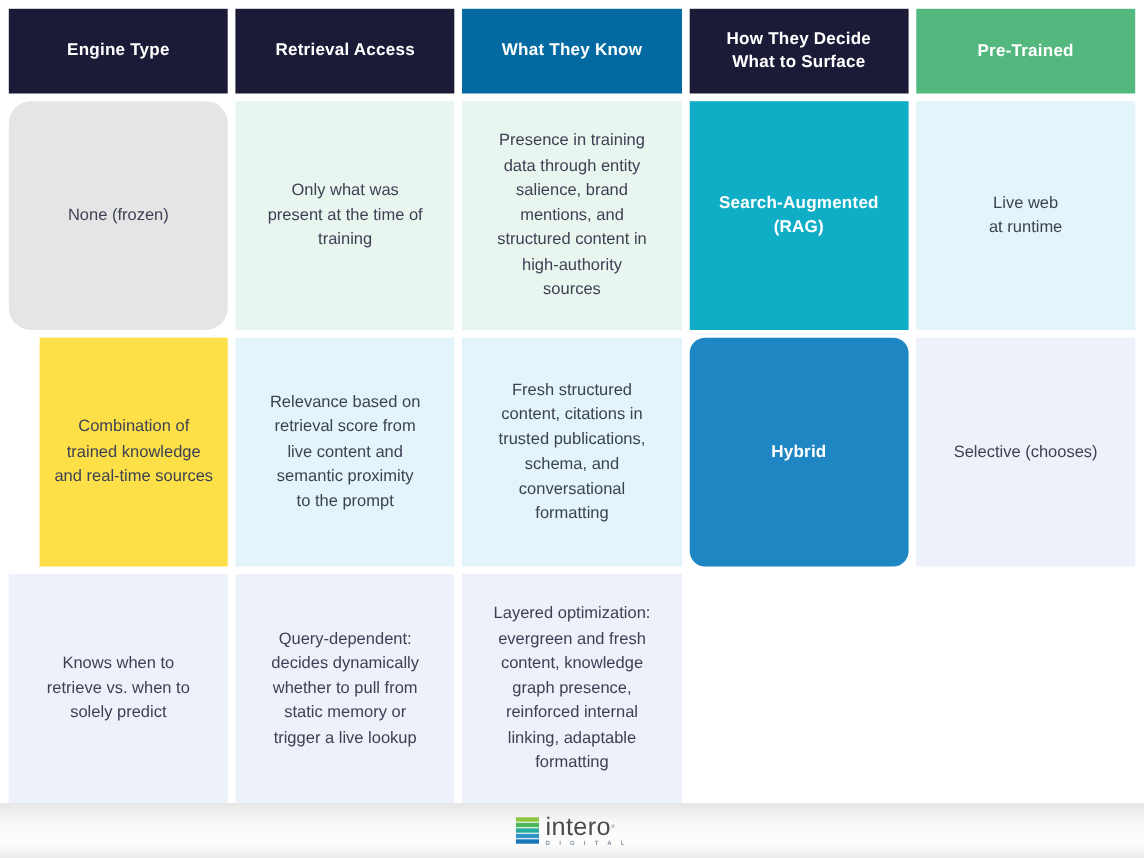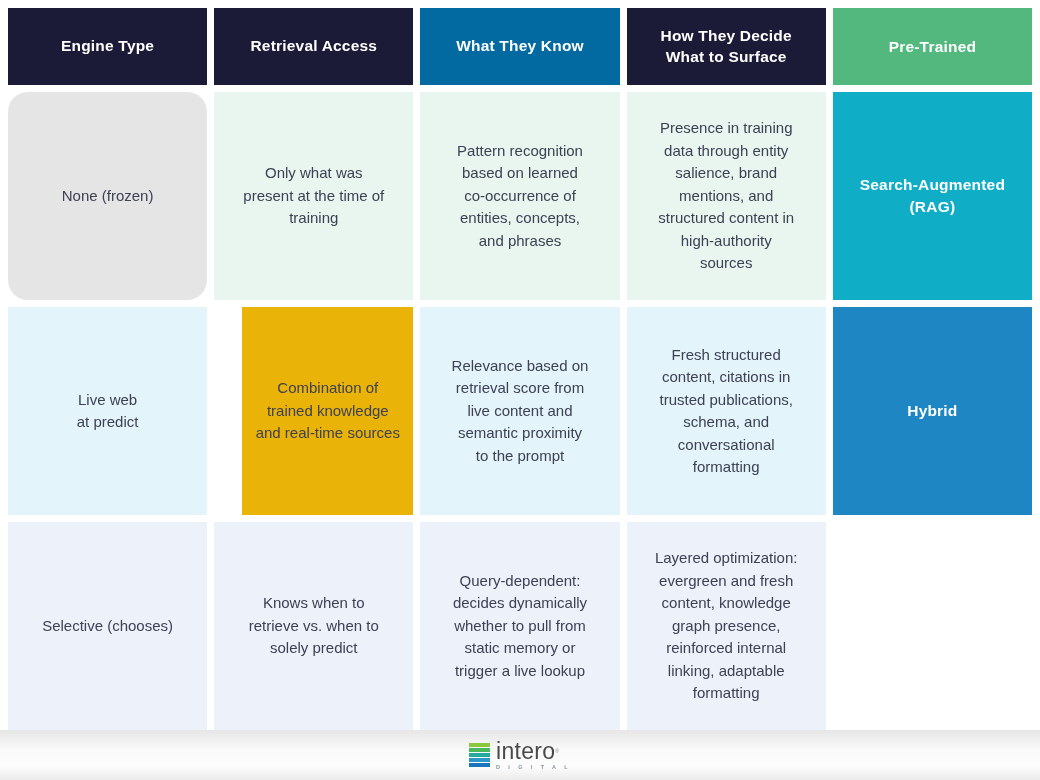--- a/index.html
+++ b/index.html
@@ -116,53 +116,48 @@
     <div class="cell th" style="background-color: rgb(27, 27, 56);">Retrieval Access</div>
     <div class="cell th" style="background-color: #0369a1;">What They Know</div>
     <div class="cell th" style="background-color: rgb(27, 27, 56);">How They Decide
 What to Surface</div>
 
     <div class="cell label-cell" style="background-color: rgb(82, 184, 126);">Pre-Trained</div>
     <div class="cell body-cell" style="background-color: #e5e5e5; border-radius: 20px;">None (frozen)</div>
     <div class="cell body-cell" style="background-color: rgb(233, 246, 239);">Only what was
 present at the time of
 training</div>
-    <div class="cell body-cell" style="background-color: rgb(233, 246, 239);">Pattern recognition
-based on learned
-co-occurrence of
-entities, concepts,
-and phrases</div>
     <div class="cell body-cell" style="background-color: rgb(233, 246, 239);">Presence in training
 data through entity
 salience, brand
 mentions, and
 structured content in
 high-authority
 sources</div>
 
     <div class="cell label-cell" style="background-color: rgb(15, 173, 198);">Search-Augmented
 (RAG)</div>
     <div class="cell body-cell" style="background-color: rgb(227, 244, 250);">Live web
-at predict</div>
-    <div class="cell body-cell" style="background-color: #eab308; margin-left: 28px;">Combination of
+at runtime</div>
+    <div class="cell body-cell" style="background-color: #fde047; margin-left: 28px;">Combination of
 trained knowledge
 and real-time sources</div>
     <div class="cell body-cell" style="background-color: rgb(227, 244, 250);">Relevance based on
 retrieval score from
 live content and
 semantic proximity
 to the prompt</div>
     <div class="cell body-cell" style="background-color: rgb(227, 244, 250);">Fresh structured
 content, citations in
 trusted publications,
 schema, and
 conversational
 formatting</div>
 
-    <div class="cell label-cell" style="background-color: rgb(31, 134, 196);">Hybrid</div>
+    <div class="cell label-cell" style="background-color: rgb(31, 134, 196); border-radius: 14px;">Hybrid</div>
     <div class="cell body-cell" style="background-color: rgb(237, 241, 250);">Selective (chooses)</div>
     <div class="cell body-cell" style="background-color: rgb(237, 241, 250);">Knows when to
 retrieve vs. when to
 solely predict</div>
     <div class="cell body-cell" style="background-color: rgb(237, 241, 250);">Query-dependent:
 decides dynamically
 whether to pull from
 static memory or
 trigger a live lookup</div>
     <div class="cell body-cell" style="background-color: rgb(237, 241, 250);">Layered optimization:

